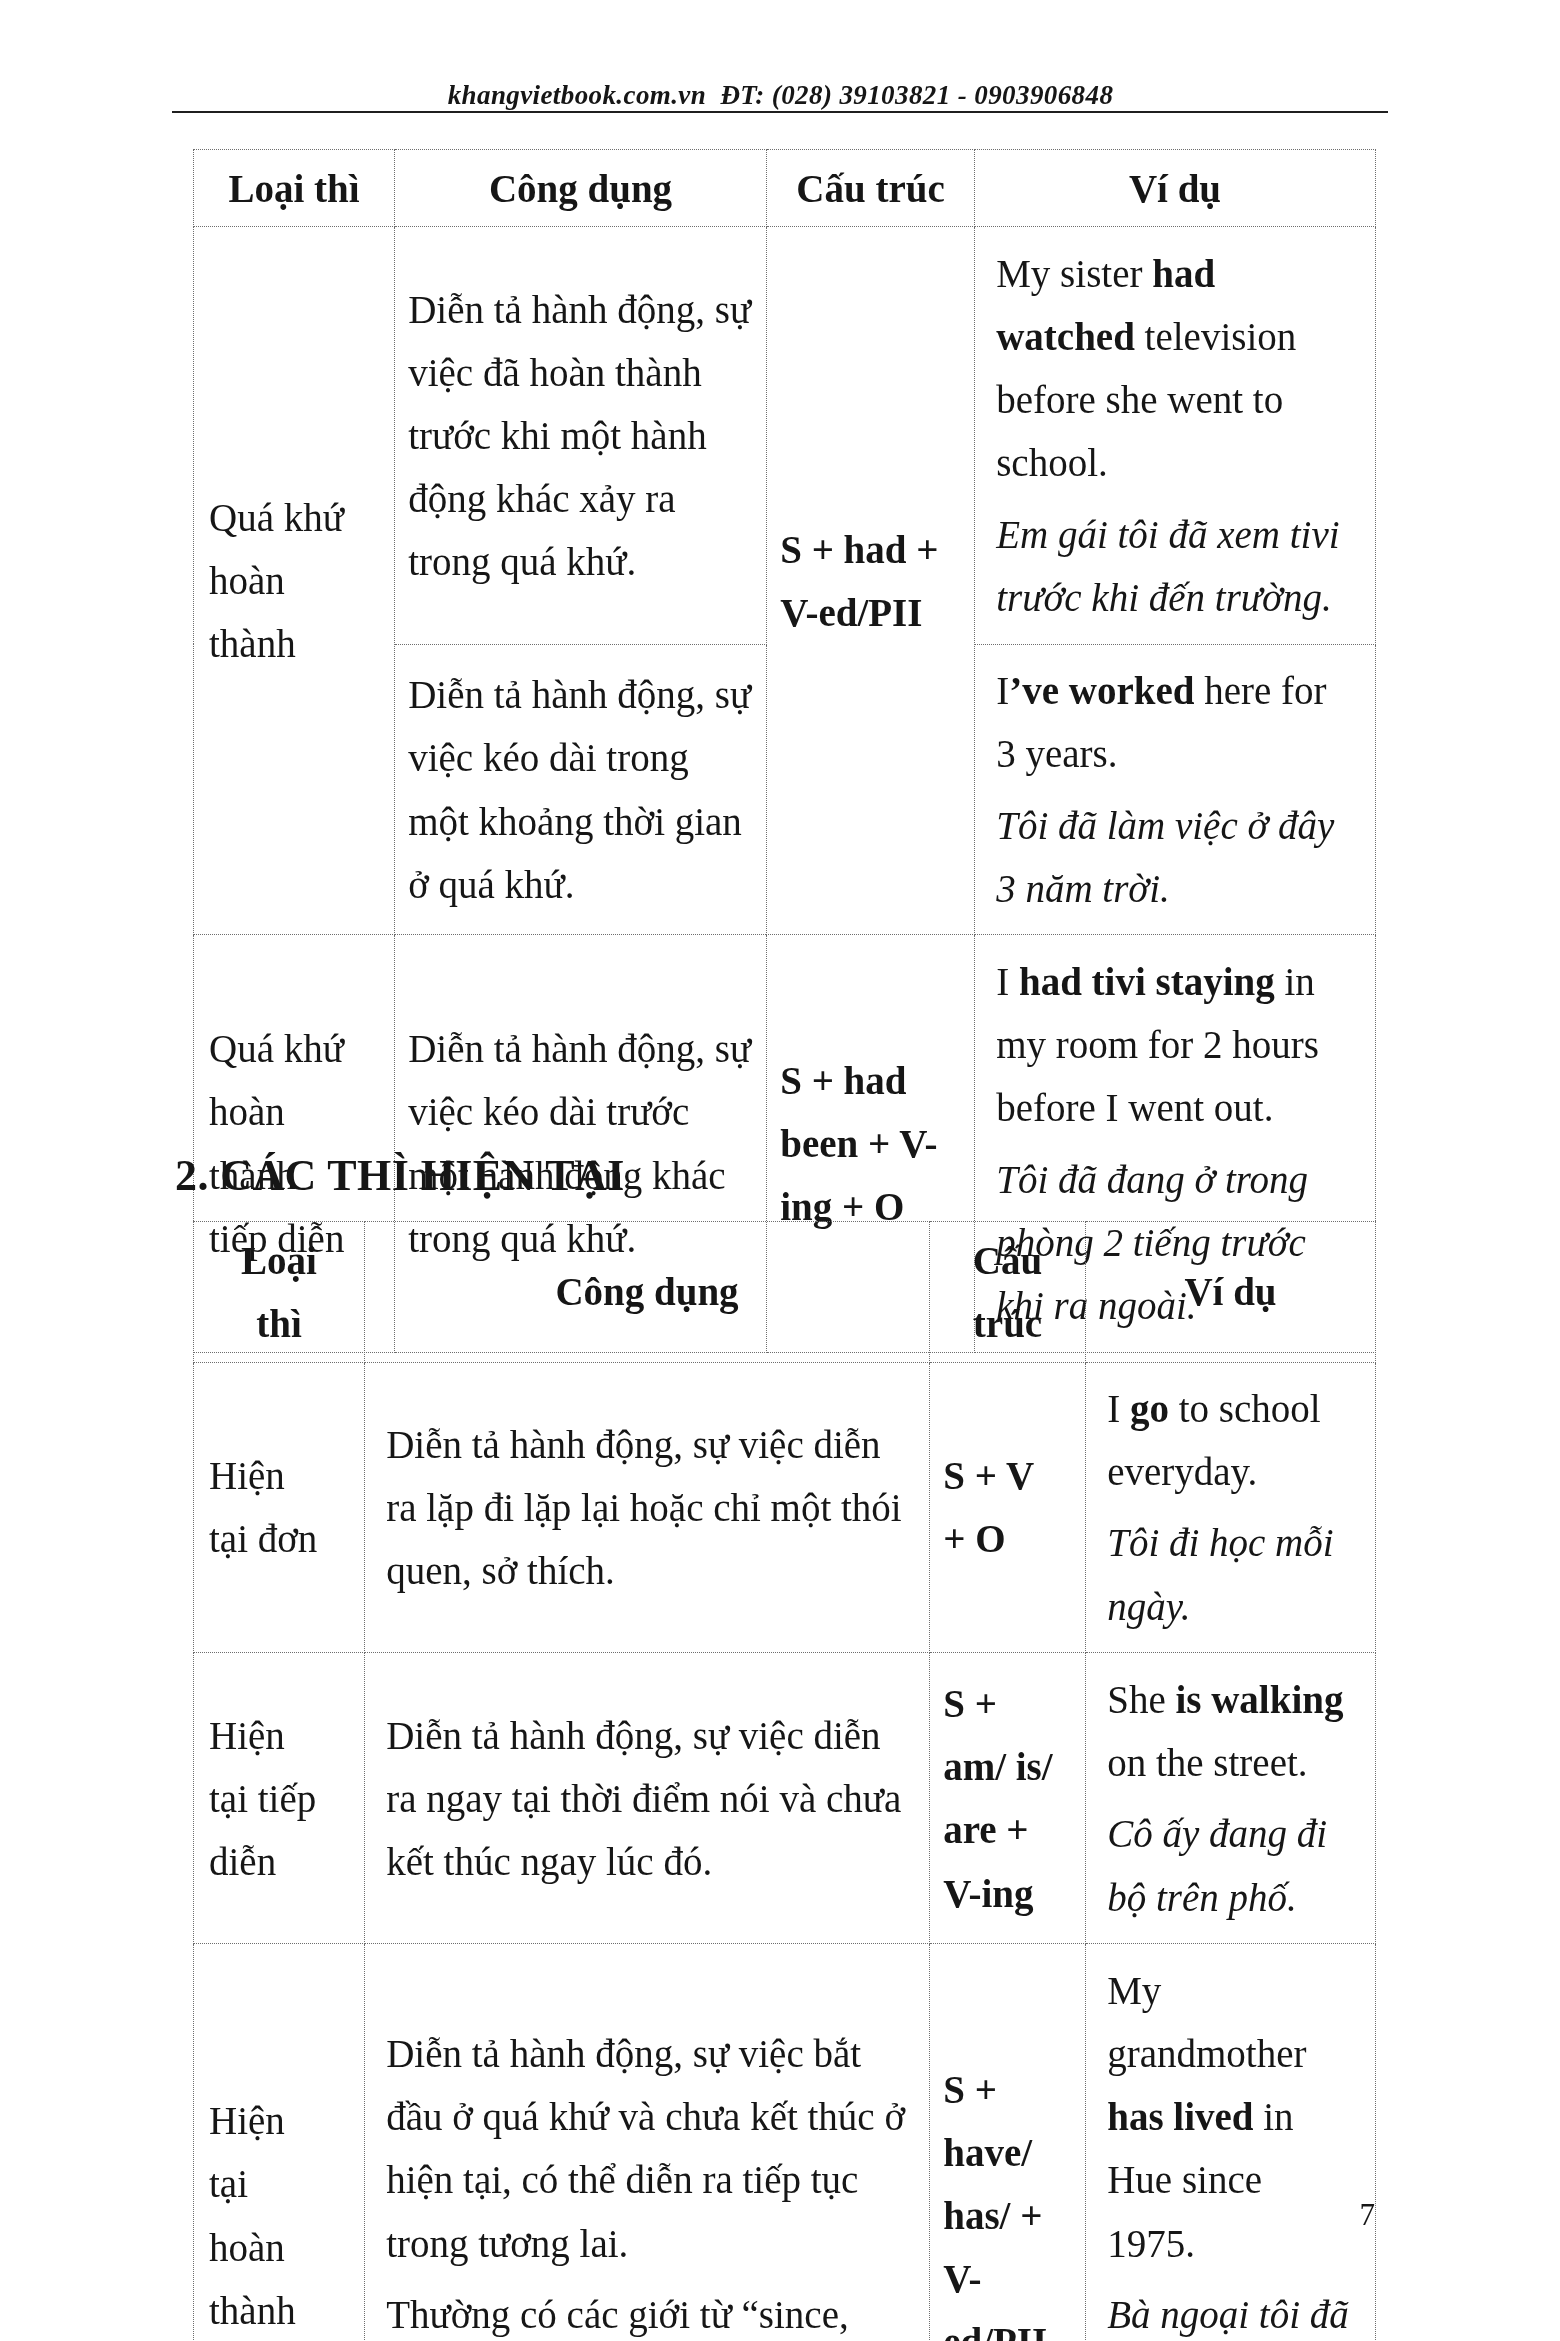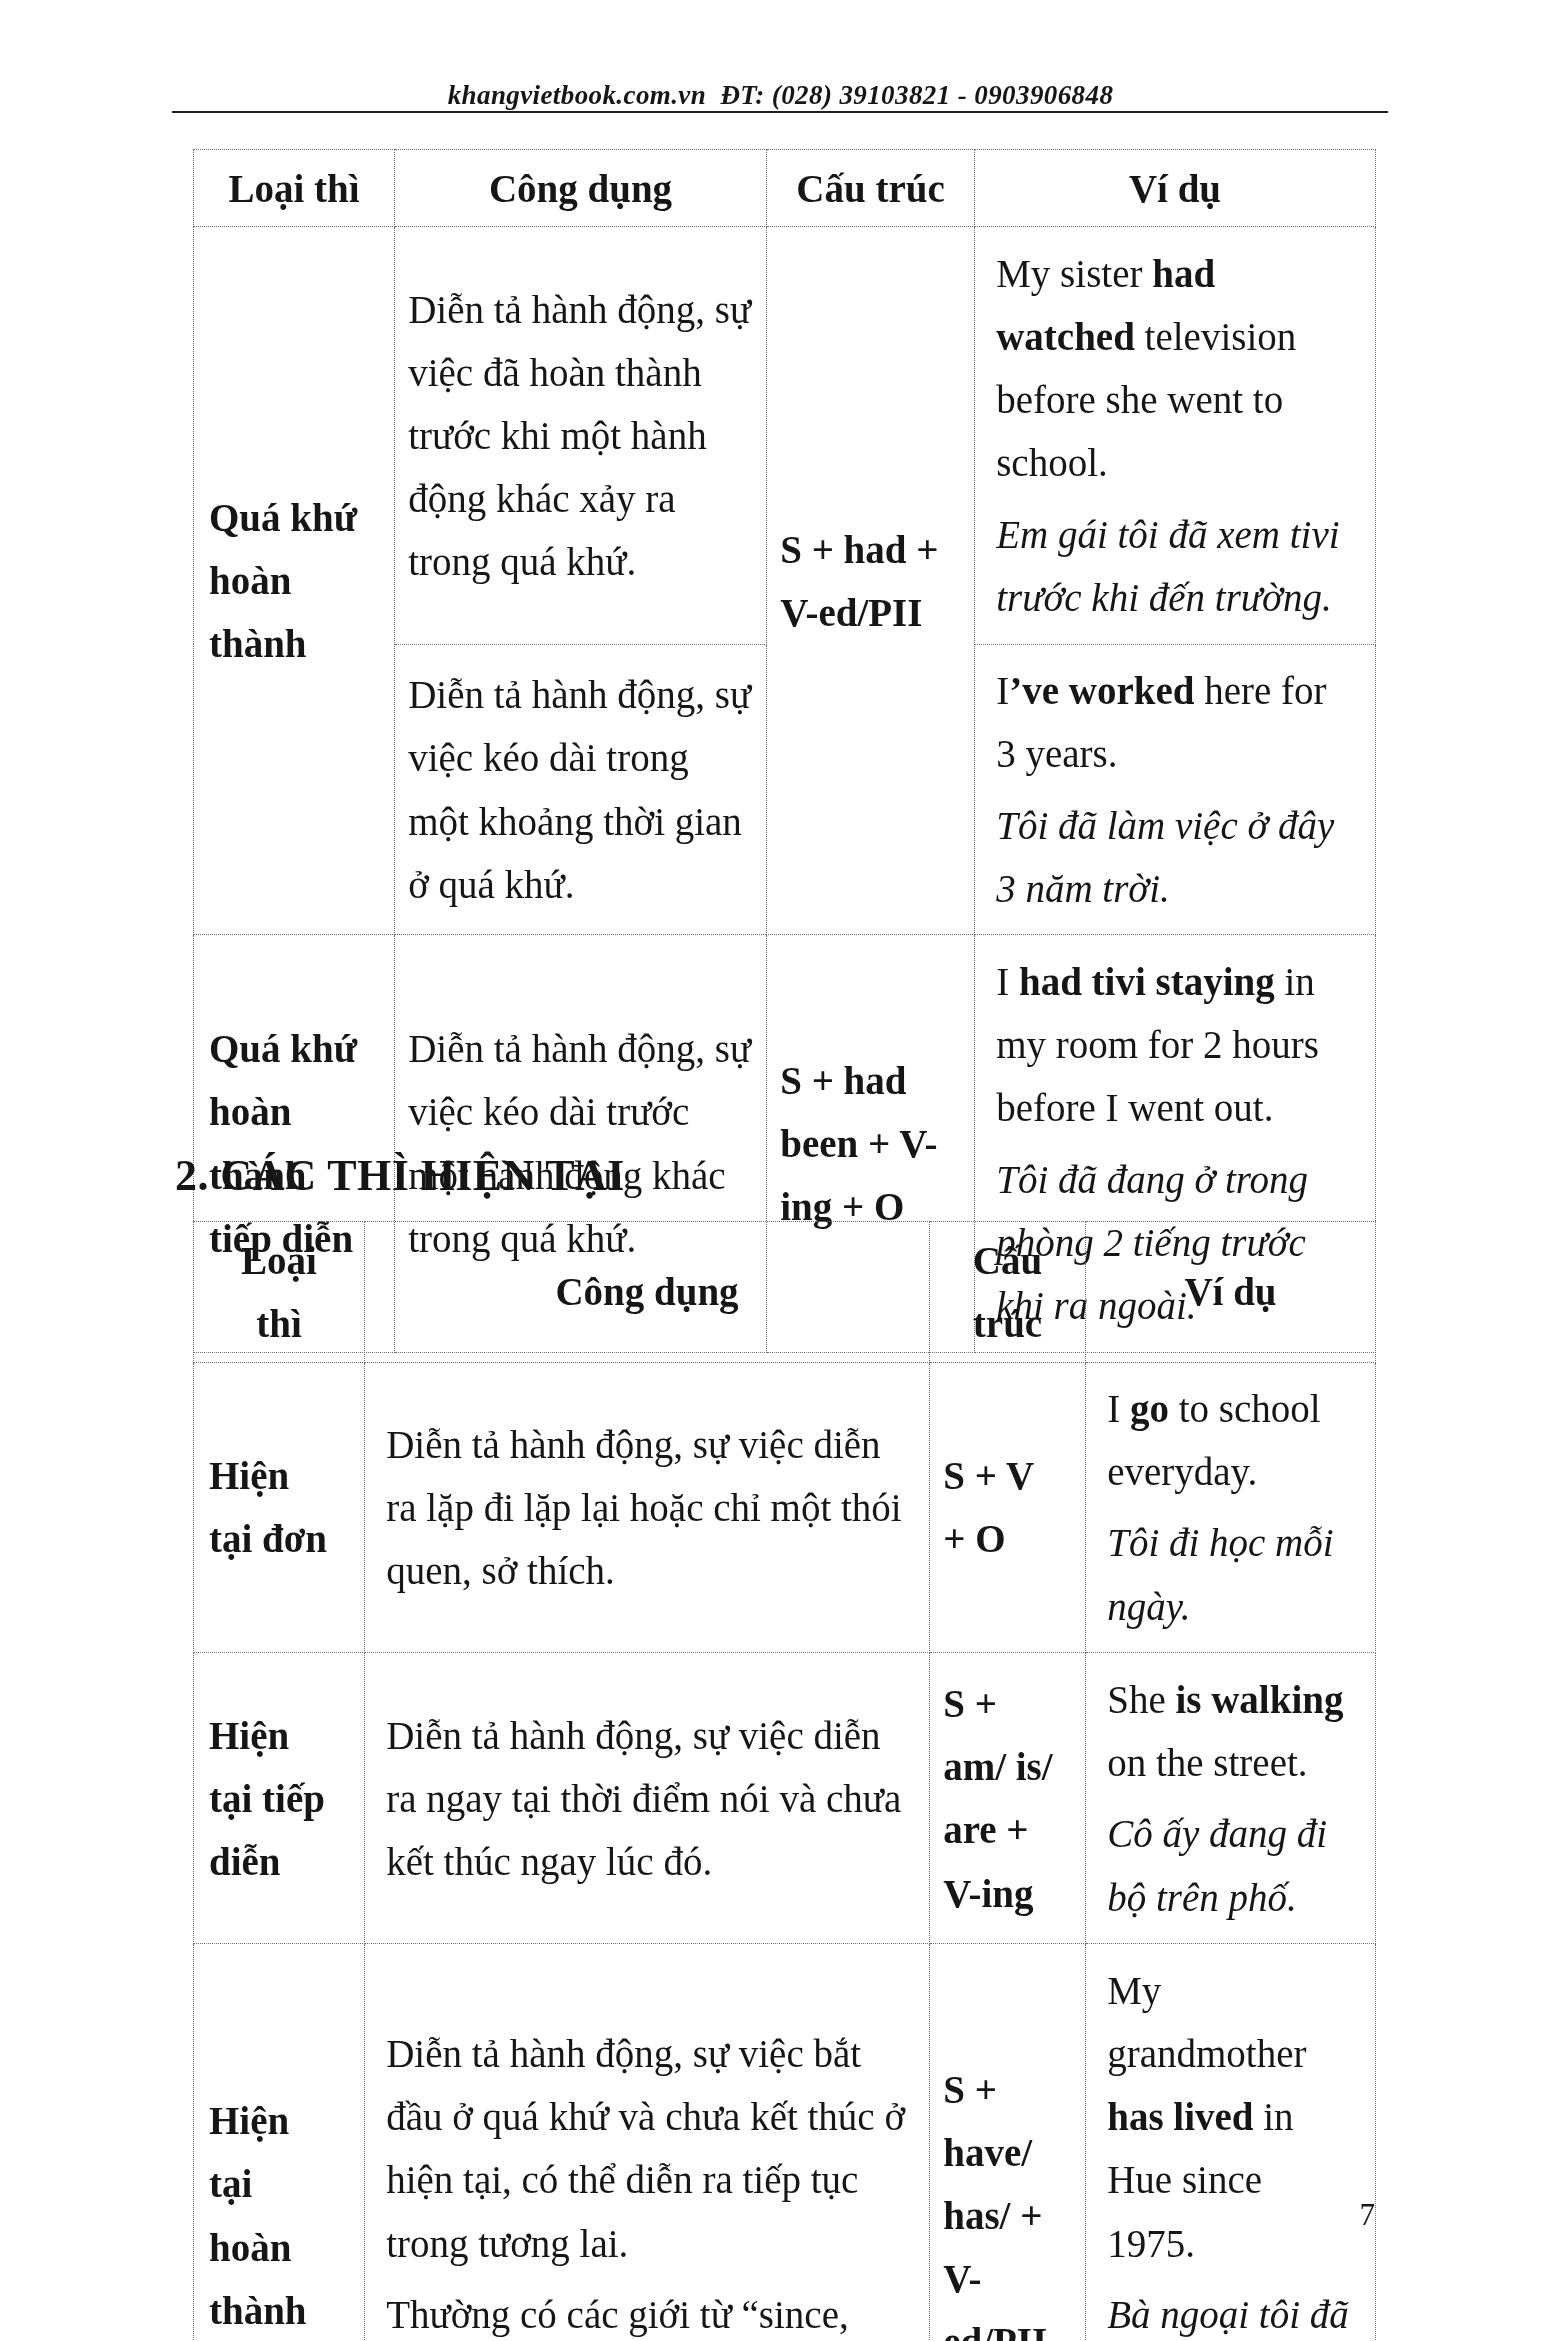--- a/index.html
+++ b/index.html
@@ -23,21 +23,21 @@
     border-collapse:collapse; table-layout:fixed;
   }
   #t1 { top:149px; }
   #t2 { top:1221px; }
   th, td {
     border:1.7px dotted #6e6e6e;
     font-size:39px; line-height:1.62;
     vertical-align:middle; padding:6.6px 13.2px;
   }
   th { font-weight:bold; text-align:center; white-space:pre-line; }
-  td.label { font-weight:bold; white-space:pre-line; padding-left:15px; }
+  td.label { font-weight:normal; white-space:pre-line; padding-left:15px; }
   td.structure { font-weight:bold; white-space:pre-line; }
   td.usage, td.example { text-align:left; }
   .para { margin:8px; }
   .b { font-weight:bold; }
   .i { font-style:italic; }
   tr.h86  { height:71px; }
   tr.h400 { height:330px; }
   tr.h270 { height:223px; }
   tr.h396 { height:327px; }
   tr.h144 { height:119px; }

